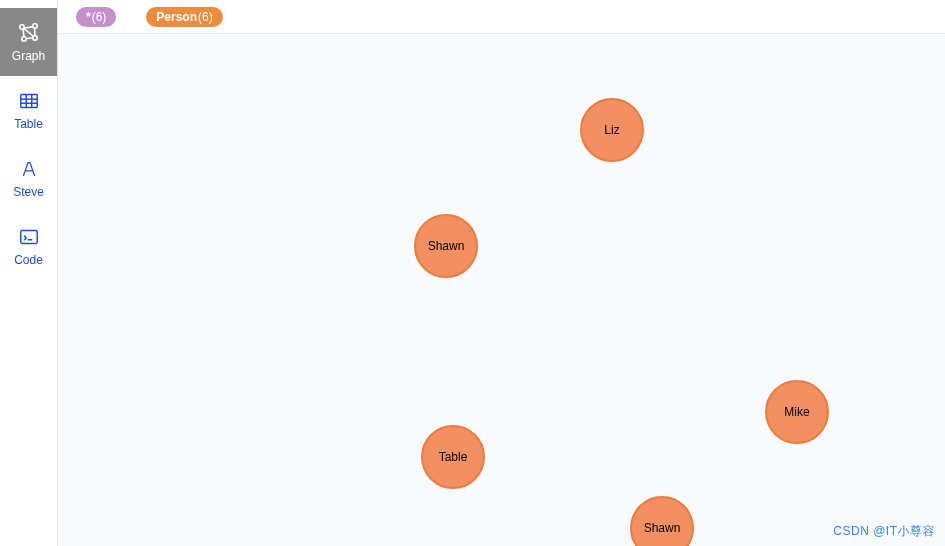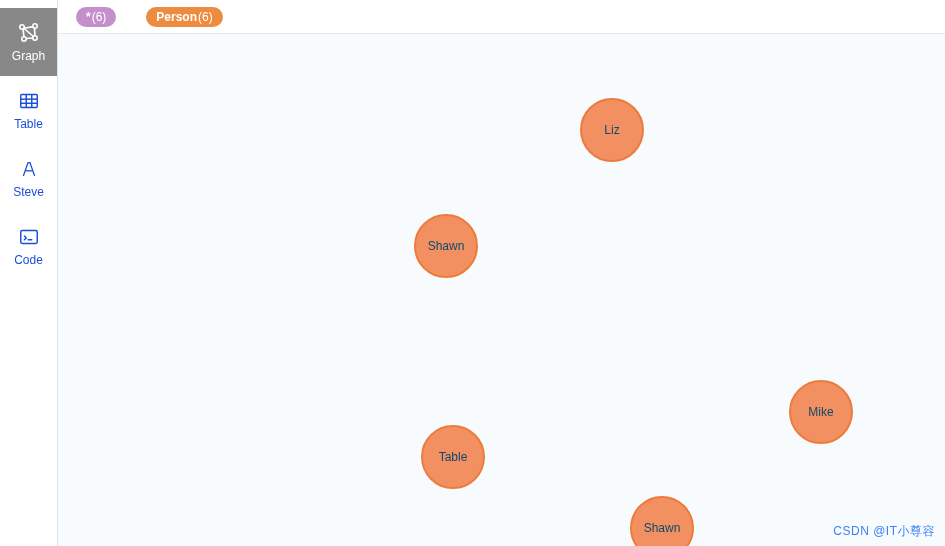--- a/index.html
+++ b/index.html
@@ -97,21 +97,21 @@
     .node {
       position: absolute;
       width: 64px;
       height: 64px;
       border-radius: 50%;
       background: #f39061;
       border: 2px solid #eb7c3c;
       display: flex;
       align-items: center;
       justify-content: center;
-      color: #0c4a6e;
+      color: #000000;
       font-size: 12px;
       font-weight: 500;
       cursor: pointer;
       transform: translate(-50%, -50%);
     }
     .watermark {
       position: absolute;
       bottom: 6px;
       right: 10px;
       font-size: 12px;
@@ -192,21 +192,21 @@
       </div>
     </div>
 
     <div class="graph-canvas">
       <div class="node" style="left:554px; top:96px">
           <span>Liz</span>
         </div>
       <div class="node" style="left:388px; top:212px">
           <span>Shawn</span>
         </div>
-      <div class="node" style="left:763px; top:378px">
+      <div class="node" style="left:739px; top:378px">
           <span>Mike</span>
         </div>
       <div class="node" style="left:395px; top:423px">
           <span>Table</span>
         </div>
       <div class="node" style="left:604px; top:494px">
           <span>Shawn</span>
         </div>
     </div>
 

